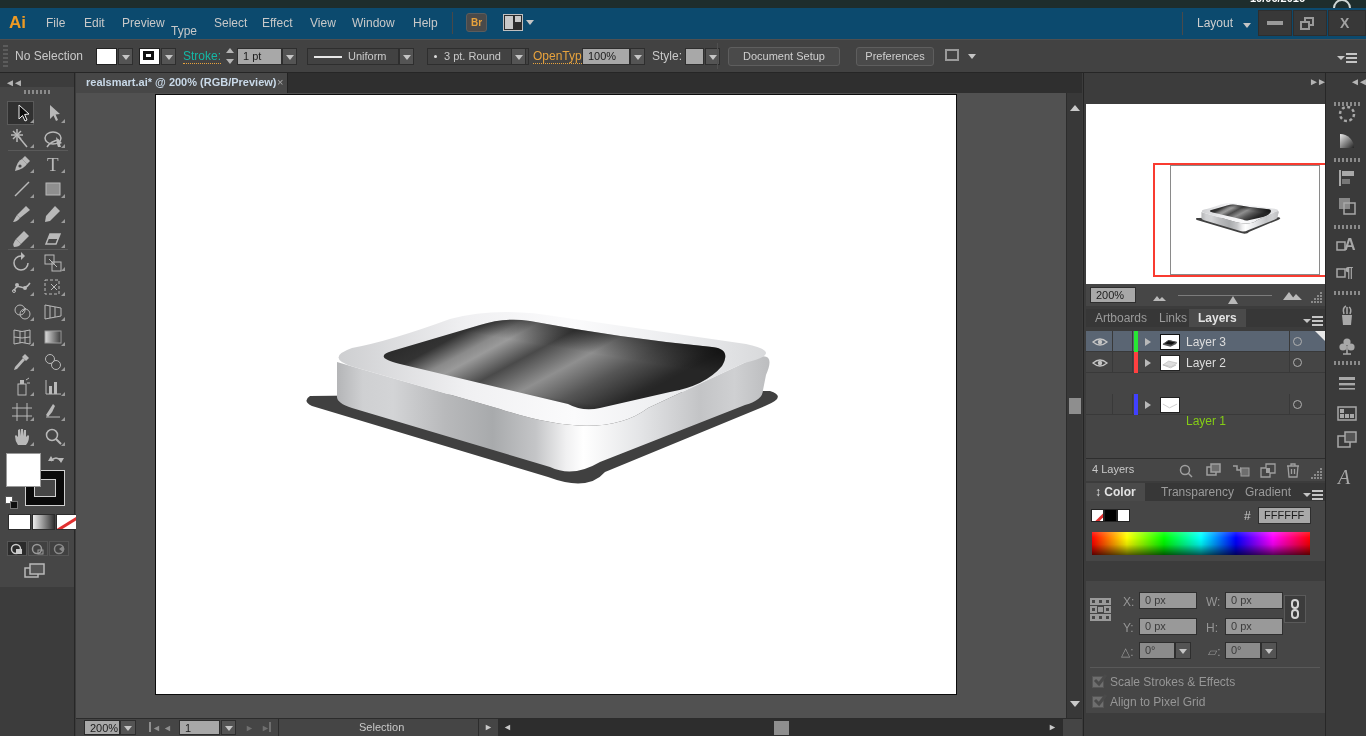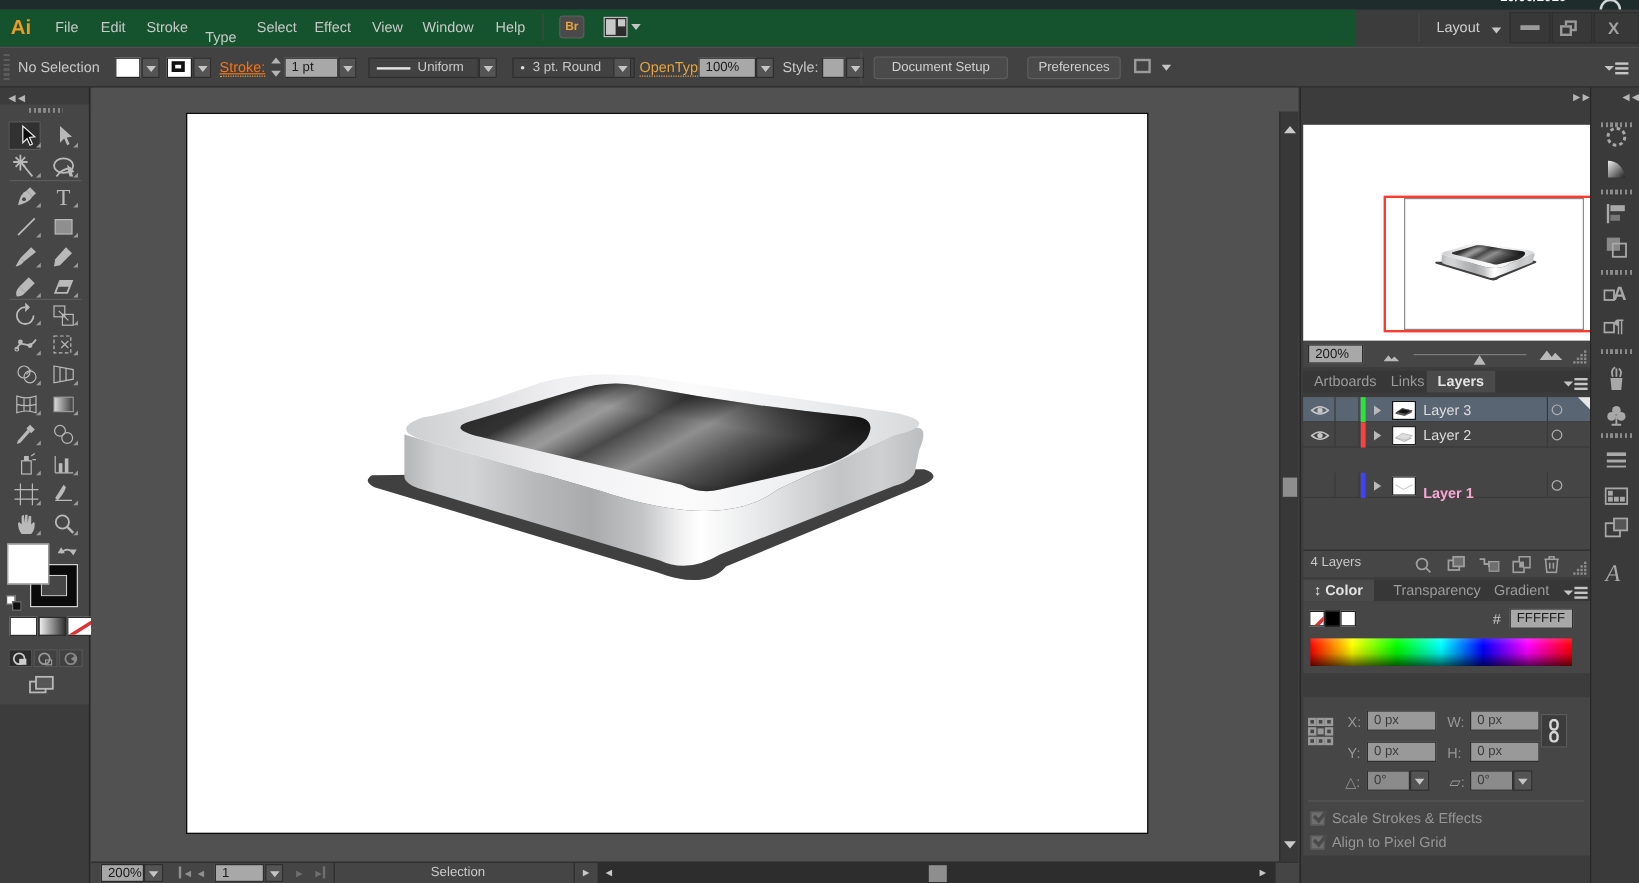--- a/index.html
+++ b/index.html
@@ -24,25 +24,25 @@
 </style>
 </head>
 <body>
 <div id="root">
 
 <div class="abs" style="left:0;top:0;width:1366px;height:8px;background:#1e2d2c;overflow:hidden;">
   <div class="abs" style="left:1250px;top:-8px;color:#fff;font-size:11px;font-weight:bold;">10/06/2016</div>
   <div class="abs" style="left:1333px;top:-1px;width:18px;height:18px;border:2px solid #cfd6d5;border-radius:50%;"></div>
 </div>
 
-<div class="abs" style="left:0;top:8px;width:1130px;height:31px;background:#14532d;padding-left:16px;">
+<div class="abs" style="left:0;top:8px;width:1366px;height:31px;background:#0c4a6e;padding-left:16px;">
   <div class="abs" style="left:9px;top:5px;color:#ee9a23;font-size:17px;font-weight:bold;">Ai</div>
   <div class="abs txt" style="left:46px;top:8px;">File</div>
   <div class="abs txt" style="left:84px;top:8px;">Edit</div>
-  <div class="abs txt" style="left:122px;top:8px;">Stroke</div>
+  <div class="abs txt" style="left:122px;top:8px;">Preview</div>
   <div class="abs txt" style="left:171px;top:16px;">Type</div>
   <div class="abs txt" style="left:214px;top:8px;">Select</div>
   <div class="abs txt" style="left:262px;top:8px;">Effect</div>
   <div class="abs txt" style="left:310px;top:8px;">View</div>
   <div class="abs txt" style="left:352px;top:8px;">Window</div>
   <div class="abs txt" style="left:413px;top:8px;">Help</div>
   <div class="abs" style="left:452px;top:4px;width:1px;height:22px;background:#484848;"></div>
   <div class="abs" style="left:466px;top:5px;width:21px;height:19px;background:#4a4a4a;border:1px solid #5c5c5c;border-radius:3px;color:#e8a33d;font-size:10px;font-weight:bold;text-align:center;line-height:17px;">Br</div>
   <div class="abs" style="left:503px;top:6px;width:20px;height:17px;border:1px solid #c0c0c0;background:#2c2c2c;">
     <div class="abs" style="left:1px;top:1px;width:8px;height:13px;background:#c8c8c8;"></div>
@@ -66,21 +66,21 @@
 
 <div class="abs" style="left:0;top:39px;width:1366px;height:34px;background:#424242;border-top:1px solid #4f4f4f;border-bottom:1px solid #262626;">
   <div class="abs" style="left:3px;top:5px;width:5px;height:22px;background-image:repeating-linear-gradient(0deg,#5c5c5c 0 2px,transparent 2px 4px);"></div>
   <div class="abs txt" style="left:15px;top:9px;">No Selection</div>
   <div class="abs" style="left:96px;top:8px;width:21px;height:17px;background:#fff;border:1px solid #222;"></div>
   <div class="abs dd" style="left:118px;top:8px;width:15px;height:17px;"></div>
   <div class="abs" style="left:139px;top:8px;width:21px;height:17px;background:#fff;border:1px solid #222;">
     <div class="abs" style="left:3px;top:2px;width:11px;height:9px;border:3px solid #111;background:#fff;"></div>
   </div>
   <div class="abs dd" style="left:161px;top:8px;width:15px;height:17px;"></div>
-  <div class="abs" style="left:183px;top:9px;color:#f97316;font-size:12px;border-bottom:1px dotted #e8a33d;text-decoration:underline;">Stroke:</div>
+  <div class="abs" style="left:183px;top:9px;color:#14b8a6;font-size:12px;border-bottom:1px dotted #e8a33d;">Stroke:</div>
   <div class="abs" style="left:225px;top:7px;width:11px;height:19px;">
     <div class="abs" style="left:1px;top:1px;width:0;height:0;border:4px solid transparent;border-bottom:5px solid #b5b5b5;border-top:none;"></div>
     <div class="abs" style="left:1px;top:12px;width:0;height:0;border:4px solid transparent;border-top:5px solid #b5b5b5;border-bottom:none;"></div>
   </div>
   <div class="abs fld" style="left:237px;top:8px;width:45px;height:17px;">1 pt</div>
   <div class="abs dd" style="left:282px;top:8px;width:15px;height:17px;"></div>
   <div class="abs" style="left:307px;top:8px;width:92px;height:17px;background:#424242;border:1px solid #2e2e2e;">
     <div class="abs" style="left:6px;top:7px;width:28px;height:2px;background:#e8e8e8;"></div>
     <div class="abs txt" style="left:40px;top:1px;font-size:11px;">Uniform</div>
   </div>
@@ -296,20 +296,26 @@
         </svg>
         <svg class="abs" style="left:24px;top:490px;" width="22" height="16">
           <rect x="1" y="5" width="13" height="9" fill="none" stroke="#b9b9b9" stroke-width="1.5"></rect>
           <rect x="6" y="1" width="14" height="10" fill="#565656" stroke="#b9b9b9" stroke-width="1.5"></rect>
         </svg>
       </div>
 </div>
 
 <div class="abs" style="left:76px;top:73px;width:1006px;height:663px;background:#515151;" id="docwin">
 
+  <div class="abs" style="left:0;top:0;width:1006px;height:20px;background:#2f2f2f;">
+    <div class="abs" style="left:0;top:0;width:212px;height:20px;background:#474747;border-right:1px solid #222;">
+      <div class="abs" style="left:10px;top:3px;color:#c9d9e8;font-size:11px;font-weight:bold;">realsmart.ai* @ 200% (RGB/Preview)</div>
+      <div class="abs" style="left:201px;top:3px;color:#aaa;font-size:11px;">×</div>
+    </div>
+  </div>
 
   <div class="abs" style="left:0;top:20px;width:990px;height:625px;background:#515151;overflow:hidden;">
     <div class="abs" style="left:80px;top:2px;width:800px;height:599px;background:#fff;outline:1px solid #0c0c0c;"></div>
     <div id="artwork" class="abs" style="left:80px;top:2px;width:800px;height:599px;overflow:hidden;"><svg width="800" height="599" viewBox="0 0 800 599">
             <defs>
               <linearGradient id="gside" x1="181" y1="0" x2="613" y2="0" gradientUnits="userSpaceOnUse">
                 <stop offset="0" stop-color="#b4b5b7"></stop>
                 <stop offset="0.06" stop-color="#cfd0d2"></stop>
                 <stop offset="0.13" stop-color="#d3d4d6"></stop>
                 <stop offset="0.25" stop-color="#b8b9bb"></stop>
@@ -471,21 +477,21 @@
           <div class="abs" style="left:207px;top:6px;width:9px;height:9px;border:1.5px solid #b0b0b0;border-radius:50%;"></div>
         </div>
         <div class="abs" style="left:0;top:63px;width:239px;height:21px;background:#454545;border-bottom:1px solid #393939;">
           <div class="abs" style="left:0;top:0;width:27px;height:21px;border-right:1px solid #393939;"></div>
           <div class="abs" style="left:27px;top:0;width:20px;height:21px;border-right:1px solid #393939;"></div>
           <div class="abs" style="left:48px;top:0;width:4px;height:21px;background:#4040ff;"></div>
           <div class="abs" style="left:59px;top:7px;width:0;height:0;border:4px solid transparent;border-left:6px solid #b9b9b9;"></div>
           <div class="abs" style="left:74px;top:3px;width:20px;height:16px;background:#fff;border:1px solid #222;"><svg width="18" height="14" viewBox="0 0 19 14">
               <path d="M2 6 L9 10 L17 6" fill="none" stroke="#ccc" stroke-width="1"></path>
             </svg></div>
-          <div class="abs" style="left:100px;top:10px;color:#f9a8d4;font-size:12px;font-weight:bold;">Layer 1</div>
+          <div class="abs" style="left:100px;top:20px;color:#84cc16;font-size:12px;">Layer 1</div>
           <div class="abs" style="left:203px;top:0;width:1px;height:21px;background:#393939;"></div>
           <div class="abs" style="left:207px;top:6px;width:9px;height:9px;border:1.5px solid #b0b0b0;border-radius:50%;"></div>
         </div>
       </div>
   <div class="abs" style="left:2px;top:385px;width:239px;height:23px;background:#464646;border-top:1px solid #2e2e2e;">
     <div class="abs txt" style="left:6px;top:4px;font-size:11px;">4 Layers</div>
     <div id="layerbtns">
           <svg class="abs" style="left:92px;top:4px;" width="16" height="15">
             <circle cx="7" cy="7" r="4.5" fill="none" stroke="#9f9f9f" stroke-width="1.5"></circle>
             <line x1="10" y1="10" x2="14" y2="14" stroke="#9f9f9f" stroke-width="1.5"></line>

